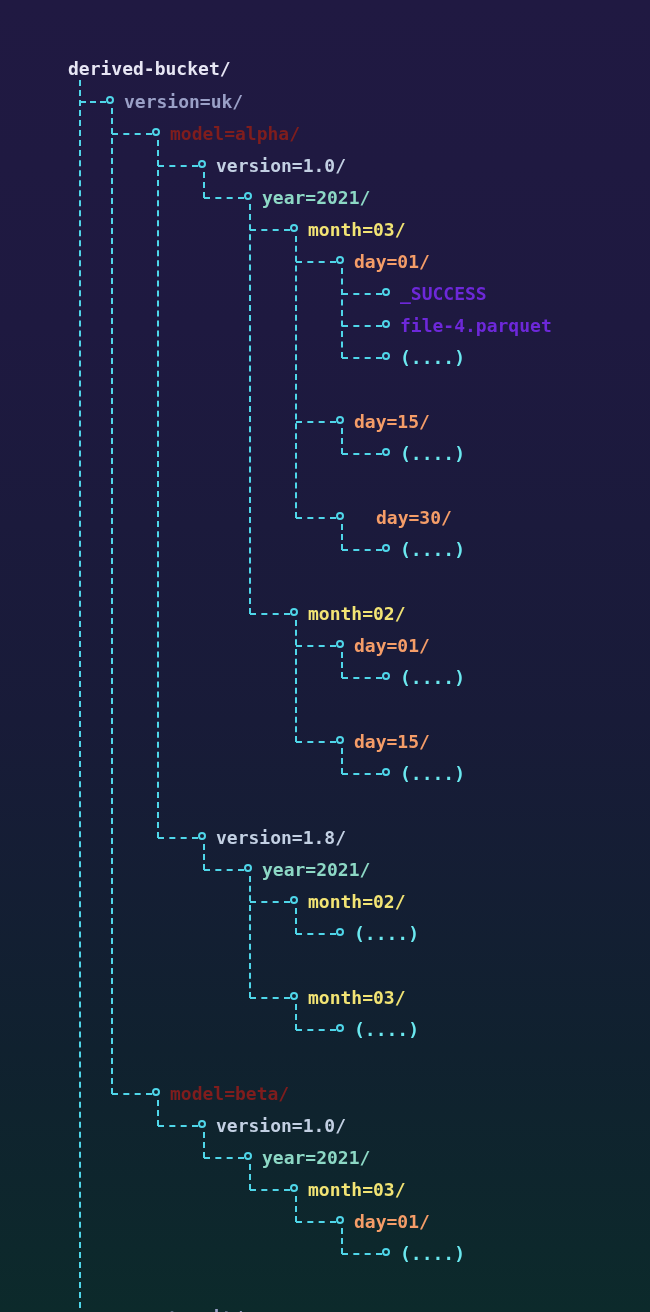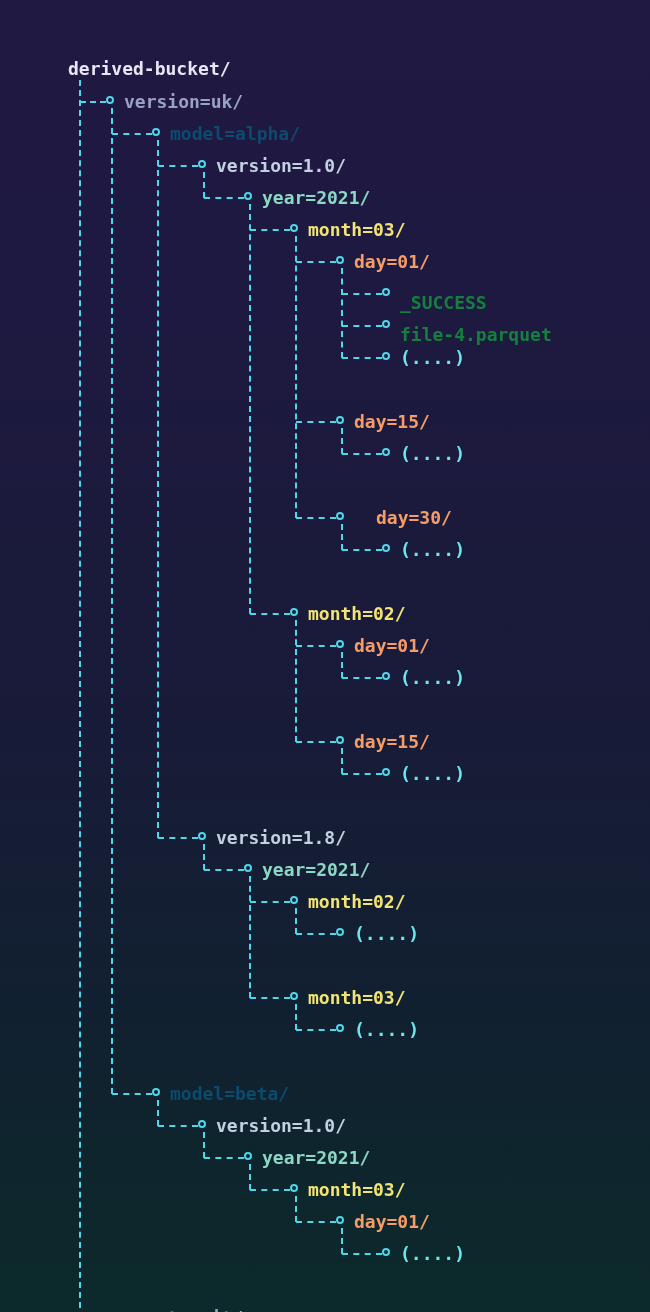--- a/index.html
+++ b/index.html
@@ -36,26 +36,26 @@
   }
   .vline {
     position: absolute;
     border-left: 2px dashed #4fd6e9;
     width: 0;
     z-index: 1;
   }
   
   .c-root    { color: #e7e6f4; }
   .c-country { color: #9aa0c7; }
-  .c-model   { color: #0c4a6e; }
+  .c-model   { color: #7f1d1d; }
   .c-version { color: #c3d0e3; }
   .c-year    { color: #8dd8c5; }
   .c-month   { color: #f2e474; }
   .c-day     { color: #f59d68; }
-  .c-file    { color: #15803d; margin-top: 9px; }
+  .c-file    { color: #6d28d9; }
   .c-ell     { color: #6be8ef; }
 </style>
 </head>
 <body>
 
 <div class="tree" id="tree">
     <span class="label c-root" style="left: 0px; top: 4px;">derived-bucket/</span>
     <span class="dot" style="left: 38px; top: 42px;"></span>
     <span class="label c-country" style="left: 56px; top: 37px;">version=uk/</span>
     <span class="dot" style="left: 84px; top: 74px;"></span>

